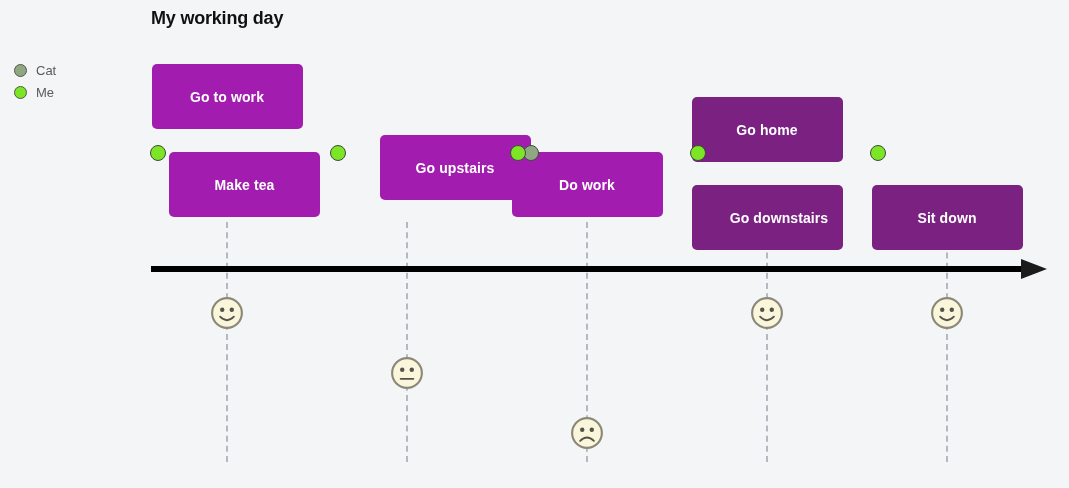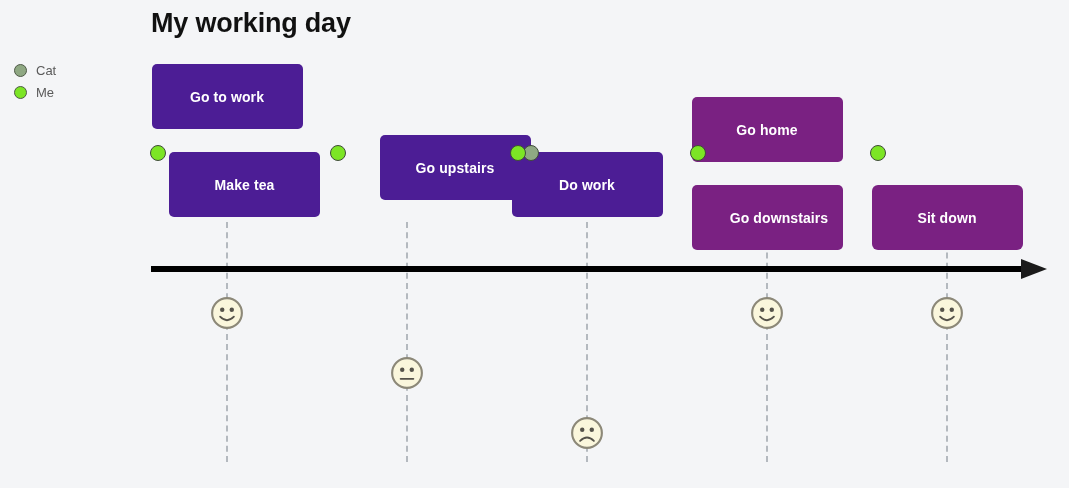--- a/index.html
+++ b/index.html
@@ -17,21 +17,21 @@
     position: relative;
     width: 1069px;
     height: 488px;
   }
 
   
   #page-title {
     position: absolute;
     left: 151px;
     top: 8px;
-    font-size: 27px;
+    font-size: 18px;
     font-weight: bold;
     color: #111111;
     letter-spacing: -0.2px;
     white-space: nowrap;
   }
 
   
   #legend {
     position: absolute;
     left: 14px;
@@ -99,21 +99,21 @@
     justify-content: center;
   }
   .task-label {
     color: #ffffff;
     font-size: 14px;
     font-weight: bold;
     text-align: center;
     white-space: nowrap;
     letter-spacing: 0.1px;
   }
-  .task-navy   { background: #4c1d95; }
+  .task-navy   { background: #a21caf; }
   .task-purple { background: #7a2182; margin-top: 33px; }
 
   
   .actor-dot {
     position: absolute;
     width: 16px;
     height: 16px;
     border-radius: 50%;
     border: 1px solid #3f4a3a;
   }
@@ -171,21 +171,21 @@
       </div>
       <div class="actor-dot" style="left: 509.5px; top: 145px; background: rgb(124, 229, 37); z-index: 10;"></div>
       <div class="actor-dot" style="left: 522.5px; top: 145px; background: rgb(143, 168, 131); z-index: 9;"></div>
       <div class="task-box task-purple" style="left: 691.5px; top: 64px;">
         <span class="task-label">Go home</span>
       </div>
       <div class="task-box task-purple" style="left: 691.5px; top: 152px; padding-left: 24px;">
         <span class="task-label">Go downstairs</span>
       </div>
       <div class="actor-dot" style="left: 689.5px; top: 145px; background: rgb(124, 229, 37); z-index: 10;"></div>
-      <div class="task-box task-purple" style="left: 871.5px; top: 152px; border-radius: 6px;">
+      <div class="task-box task-purple" style="left: 871.5px; top: 152px;">
         <span class="task-label">Sit down</span>
       </div>
       <div class="actor-dot" style="left: 869.5px; top: 145px; background: rgb(124, 229, 37); z-index: 10;"></div>
     </div>
 
   <div id="faces-layer">
       <svg class="mood-face" viewBox="0 0 32 32" style="left: 210px; top: 296px;">
         <circle cx="16" cy="16" r="14" fill="#faf6dc" stroke="#8c8878" stroke-width="2"></circle>
         <circle cx="11.5" cy="13" r="2.1" fill="#55524a"></circle>
         <circle cx="20.5" cy="13" r="2.1" fill="#55524a"></circle>

